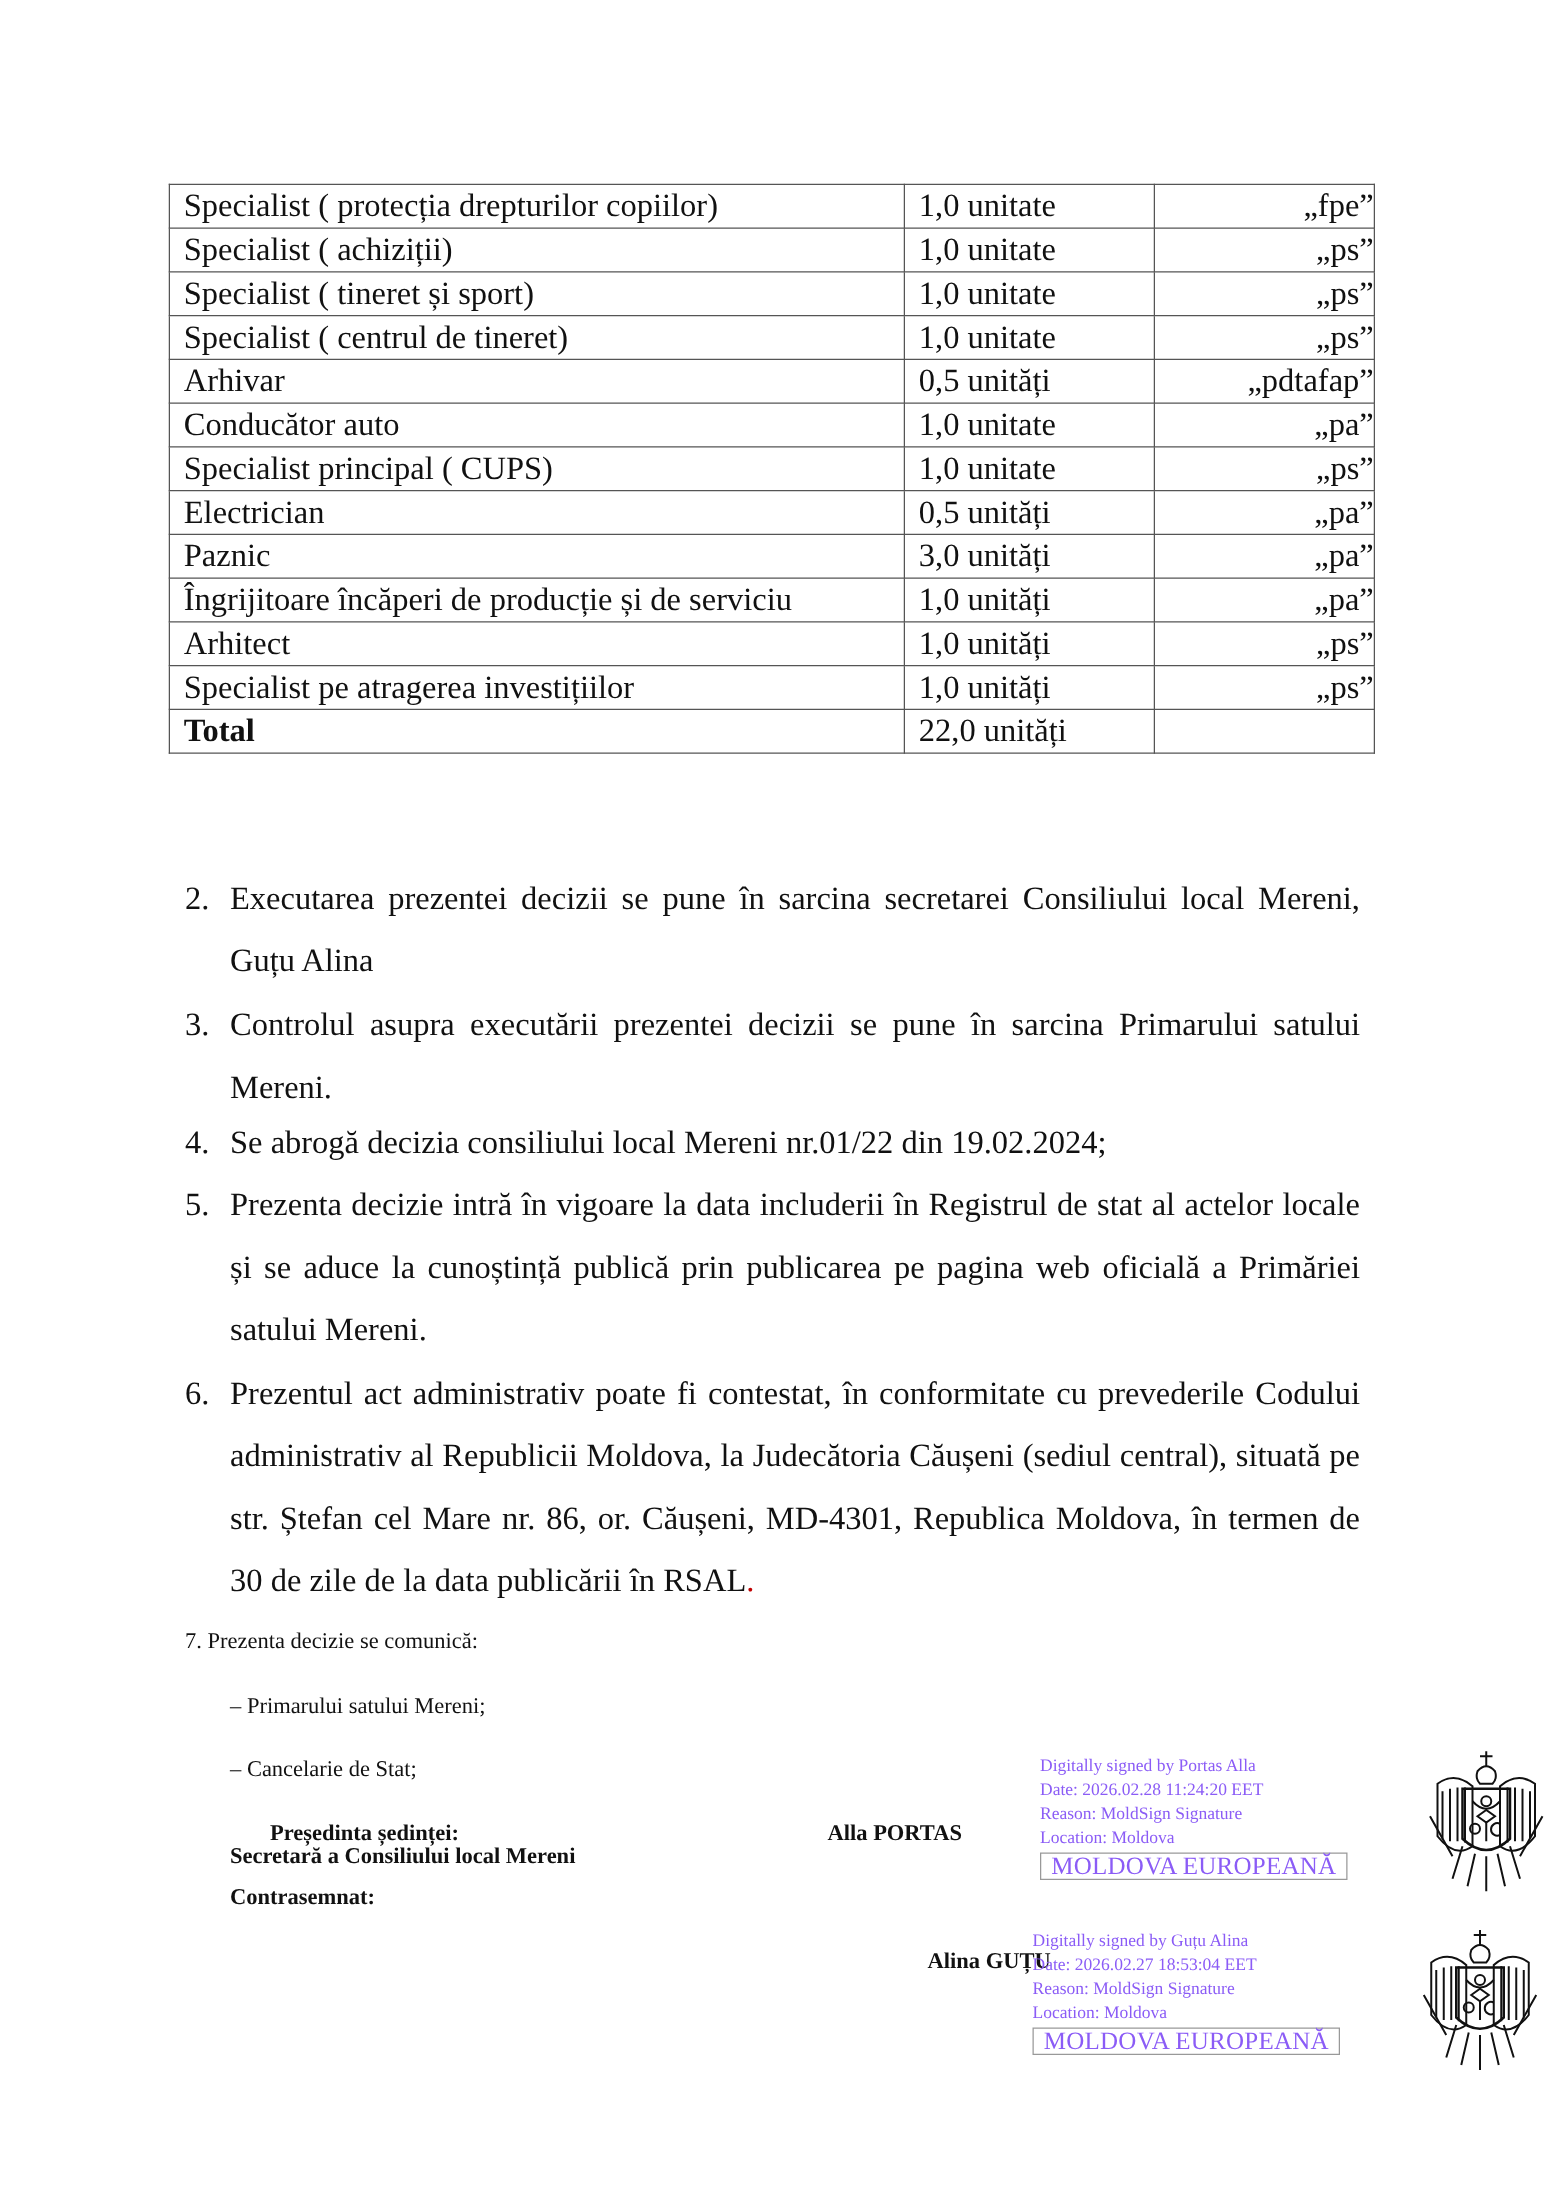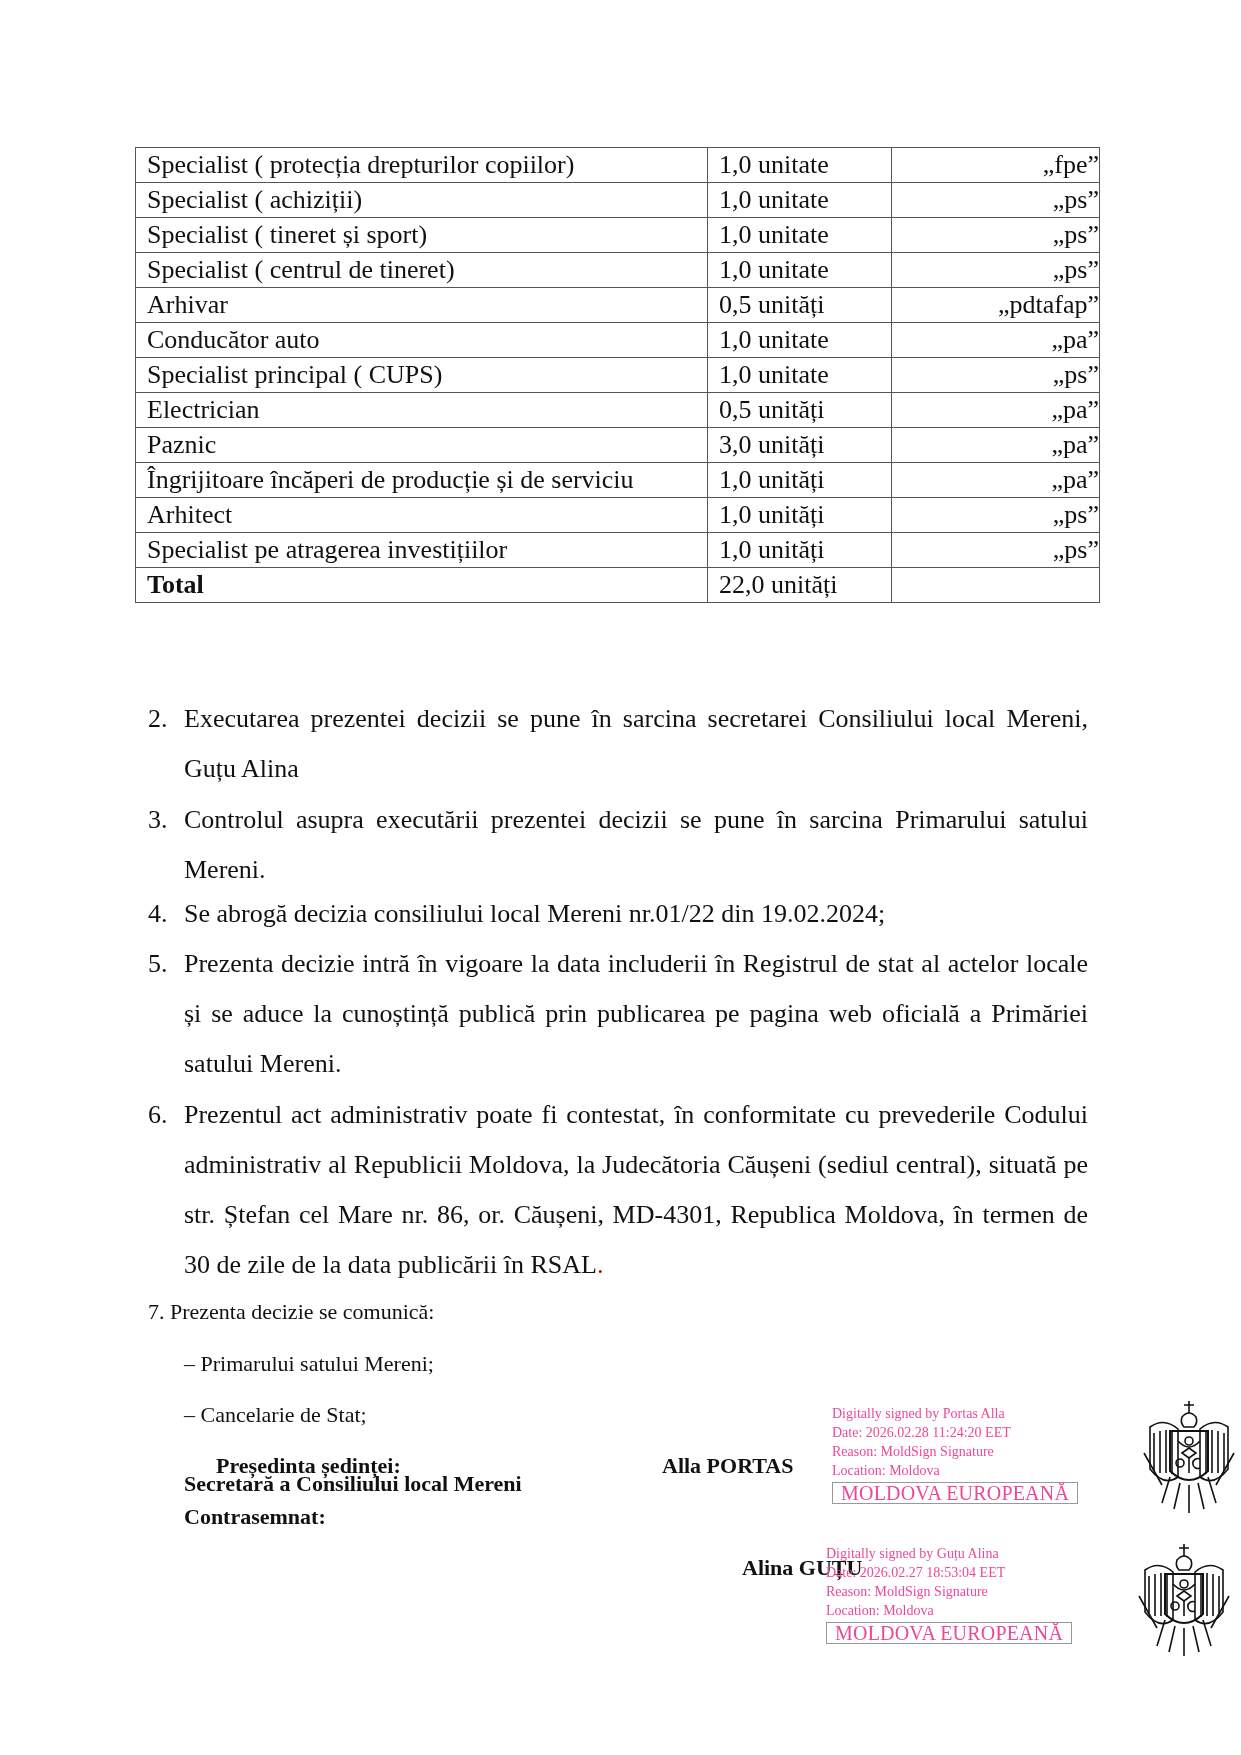--- a/index.html
+++ b/index.html
@@ -2,37 +2,37 @@
 <html><head>
 <meta charset="utf-8">
 <style>
   html, body { margin:0; padding:0; background:#ffffff; }
   body { width:1241px; height:1755px; position:relative; overflow:hidden;
          font-family:"Liberation Serif", "DejaVu Serif", serif; color:#111; }
   .page { position:absolute; left:0; top:0; width:1241px; height:1755px; }
 
   table.staff { position:absolute; left:135px; top:147px; width:965px;
                 border-collapse:collapse; font-size:26px; }
-  table.staff td { border:1.5px solid #555; height:34px; padding:0 0 0 11px;
+  table.staff td { border:1.5px solid #555; height:34px; padding:0 16px 0 11px;
                    line-height:34px; white-space:nowrap; }
   table.staff td.c1 { width:560px; }
   table.staff td.c2 { width:172px; }
   table.staff td.c3 { text-align:right; padding:0; }
   table.staff tr.total td { font-weight:bold; }
   table.staff tr.total td.c2 { font-weight:normal; }
 
   .para { position:absolute; left:148px; width:940px; font-size:26px; line-height:50px; }
   .para .num { position:absolute; left:0; top:0; }
   .para .txt { margin-left:36px; text-align:justify; text-align-last:left; }
   .red { color:#c00000; }
 
-  .line { position:absolute; font-size:22px; line-height:32px; white-space:nowrap; }
+  .line { position:absolute; font-size:18px; line-height:32px; white-space:nowrap; }
   .bold { font-weight:bold; }
 
-  .sig { position:absolute; font-size:14px; line-height:19px; color:#ec4899; white-space:nowrap; }
+  .sig { position:absolute; font-size:14px; line-height:19px; color:#8b5cf6; white-space:nowrap; }
   .sig .badge { display:inline-block; border:1px solid #999; padding:0 8px; margin-top:2px;
                 font-size:20px; line-height:20px; letter-spacing:0.2px; }
   .coat { position:absolute; }
 </style>
 </head>
 <body>
 
 <div class="page">
 
   <table class="staff">

